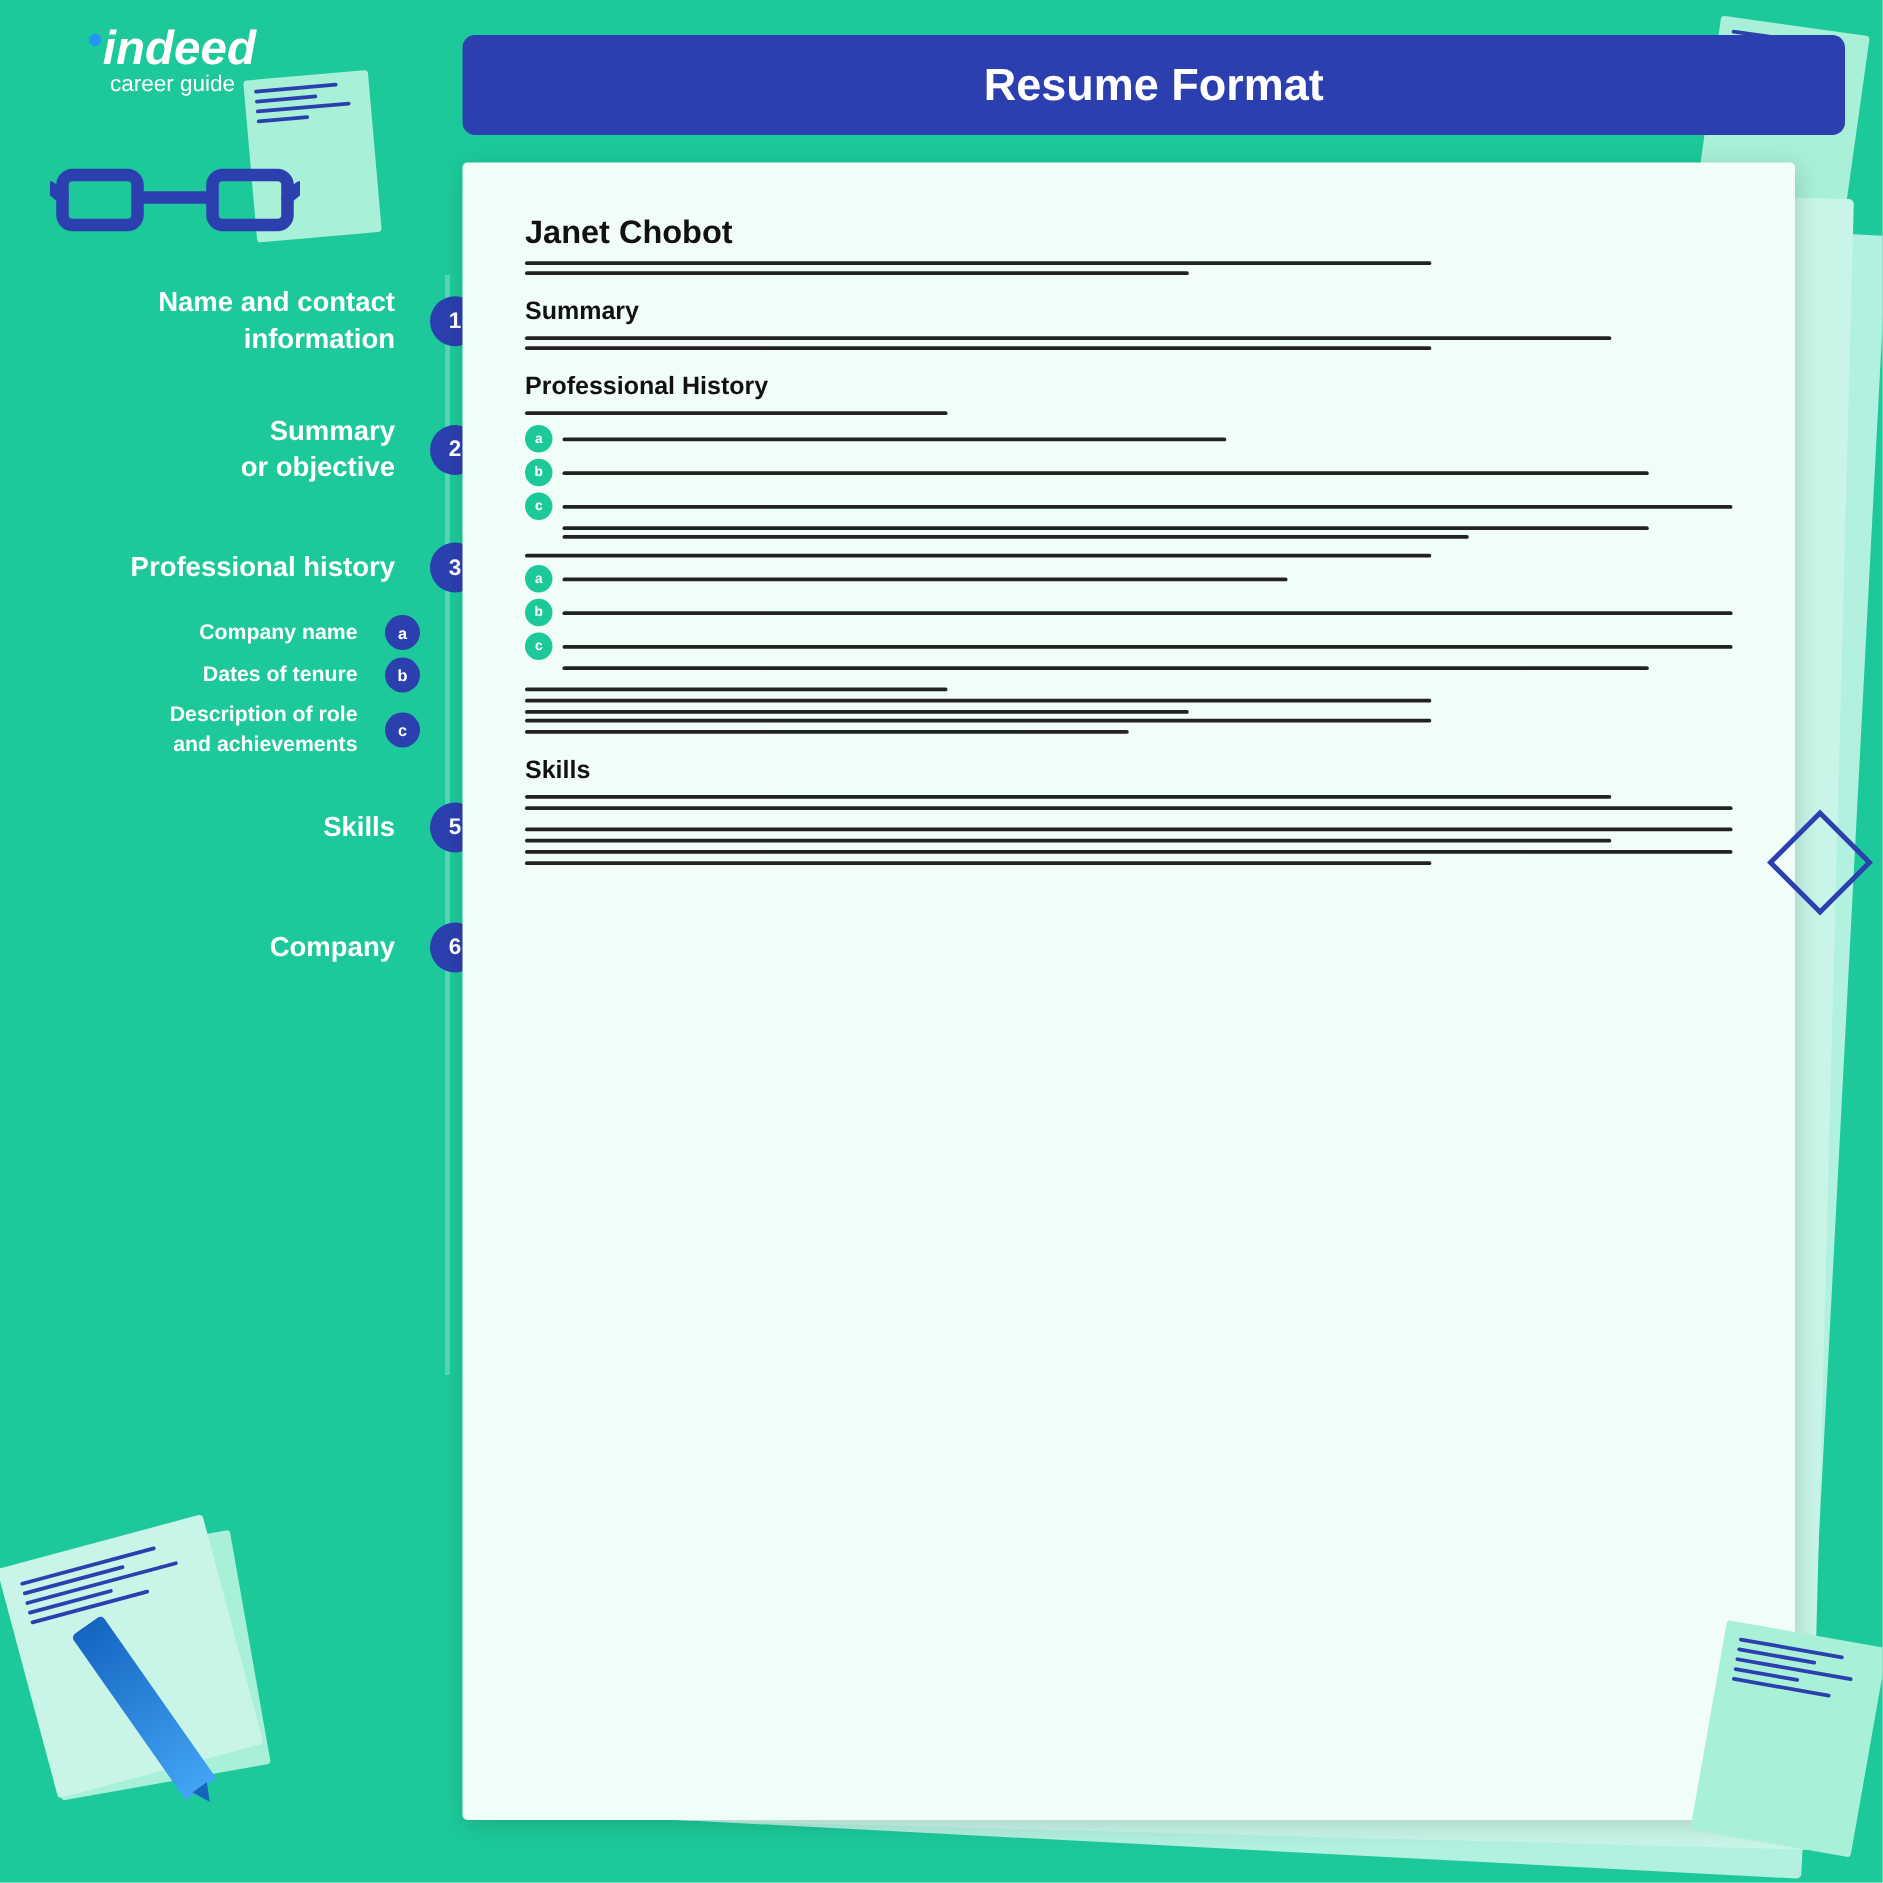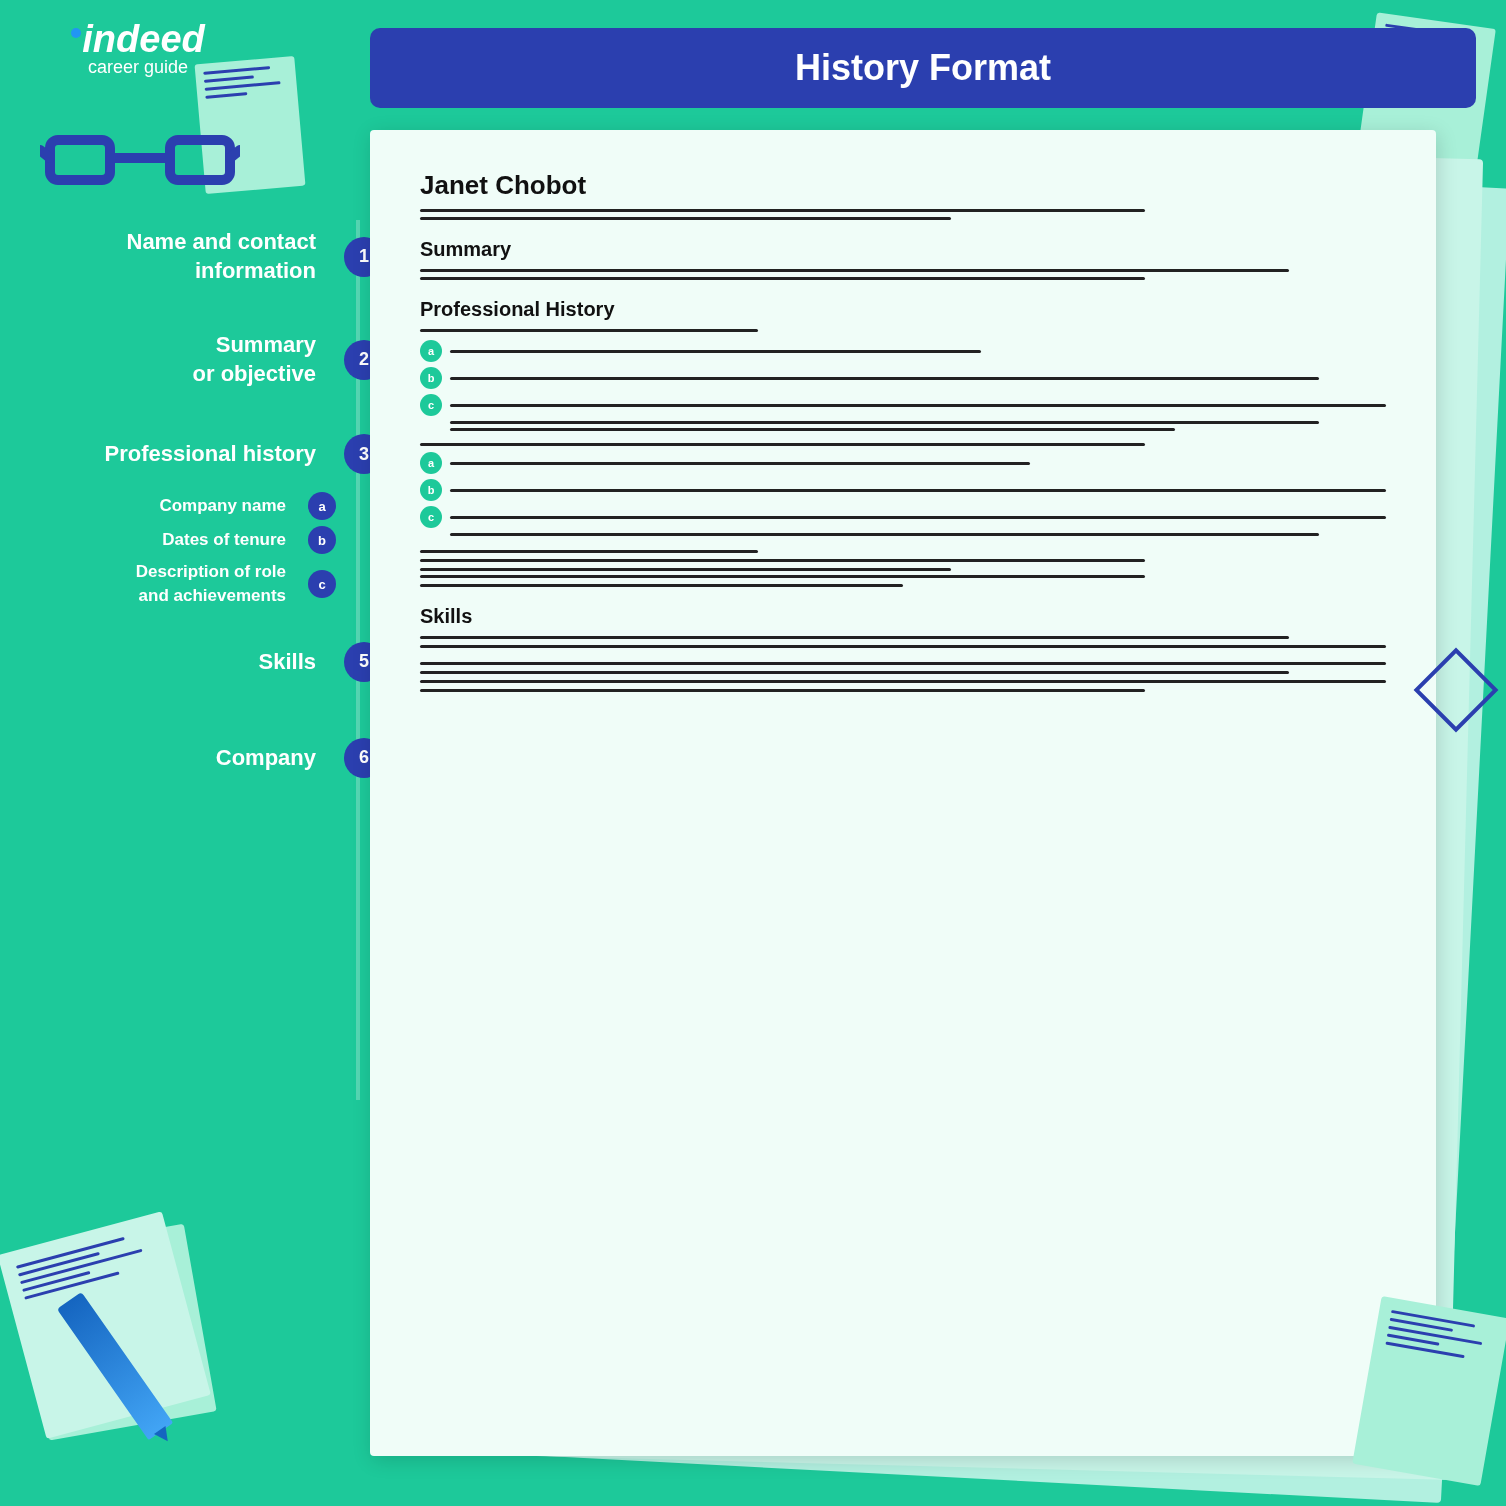--- a/index.html
+++ b/index.html
@@ -349,21 +349,21 @@
 <div class="deco-top-left-small">
   <div style="padding:8px;">
     <div class="deco-paper-line" style="width:80%;"></div>
     <div class="deco-paper-line" style="width:60%;"></div>
     <div class="deco-paper-line" style="width:90%;"></div>
     <div class="deco-paper-line" style="width:50%;"></div>
   </div>
 </div>
 
 <div class="header-banner">
-  <h1>History Format</h1>
+  <h1>Resume Format</h1>
 </div>
 
 <div class="logo-area">
   <div class="logo-text">
 
     <span style="position:relative; display:inline-block;">
       <span style="font-size:38px; font-weight:900; color:white; font-style:italic; font-family:'Arial Black', Arial, sans-serif;">
         <span style="display:inline-block; width:10px; height:10px; background:#2196F3; border-radius:50%; vertical-align:super; margin-right:1px;"></span>indeed
       </span>
     </span>

